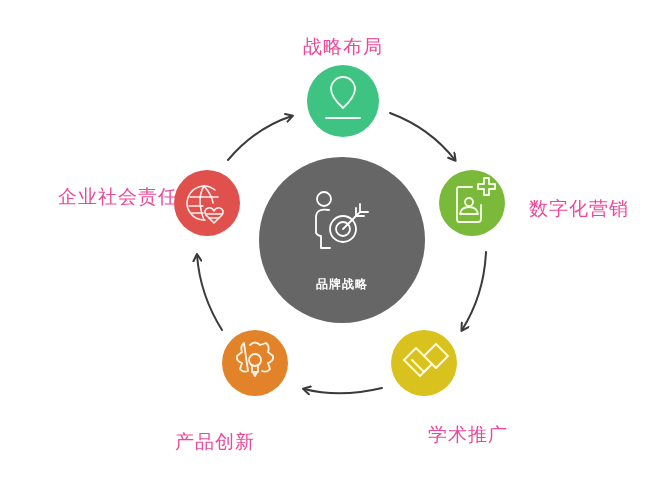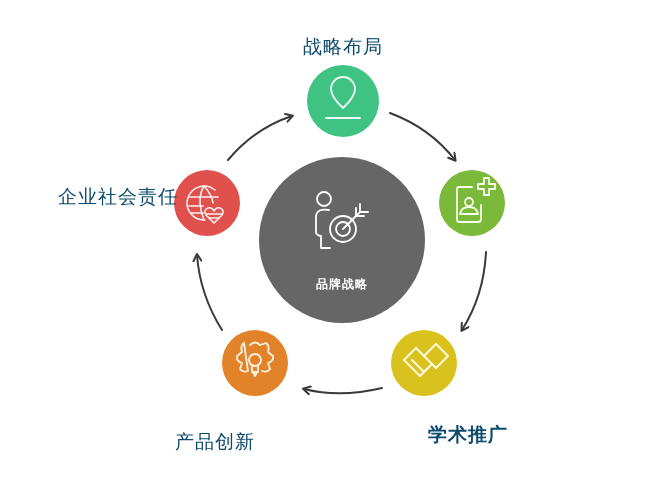--- a/index.html
+++ b/index.html
@@ -1,19 +1,19 @@
 <!DOCTYPE html>
 <html><head>
   <meta charset="utf-8">
   <style>
     html, body { margin: 0; padding: 0; background: #ffffff; }
     body { width: 646px; height: 494px; position: relative; overflow: hidden;
            font-family: "DejaVu Sans", "Liberation Sans", sans-serif; }
     .stage { position: absolute; left: 0; top: 0; width: 646px; height: 494px; }
-    .label { position: absolute; font-size: 19px; color: #0c4a6e; white-space: nowrap; letter-spacing: 1px; text-align: right; }
+    .label { position: absolute; font-size: 19px; color: #ec4899; white-space: nowrap; letter-spacing: 1px; text-align: right; }
     .center-label { position: absolute; font-size: 12px; color: #ffffff; font-weight: bold; white-space: nowrap;
                     left: 342px; top: 276px; transform: translateX(-50%); letter-spacing: 1px; }
     svg { position: absolute; left: 0; top: 0; }
   </style>
 </head>
 <body>
 
 <div class="stage">
   <svg width="646" height="494" viewBox="0 0 646 494">
     <defs>
@@ -88,16 +88,17 @@
         <path d="M189,206 L203,206"></path>
         <path d="M191,213 L203,213"></path>
         <path d="M214,223 L206,215 Q203,210 208,208 Q212,207 214,211 Q216,207 220,208 Q225,210 222,215 Z"></path>
         <path d="M206,214 L222,214 M209,218 L219,218"></path>
       </g>
     </g>
   </svg>
 
   <div class="center-label">品牌战略</div>
   <div class="label" style="left:303px; top:34px;">战略布局</div>
-  <div class="label" style="left:428px; top:422px;font-weight:bold;">学术推广</div>
+  <div class="label" style="left:529px; top:196px;">数字化营销</div>
+  <div class="label" style="left:428px; top:422px;">学术推广</div>
   <div class="label" style="left:175px; top:422px;margin-top:7px;">产品创新</div>
   <div class="label" style="left:34px; top:184px;margin-left:24px;">企业社会责任</div>
 </div>
 
 </body></html>

